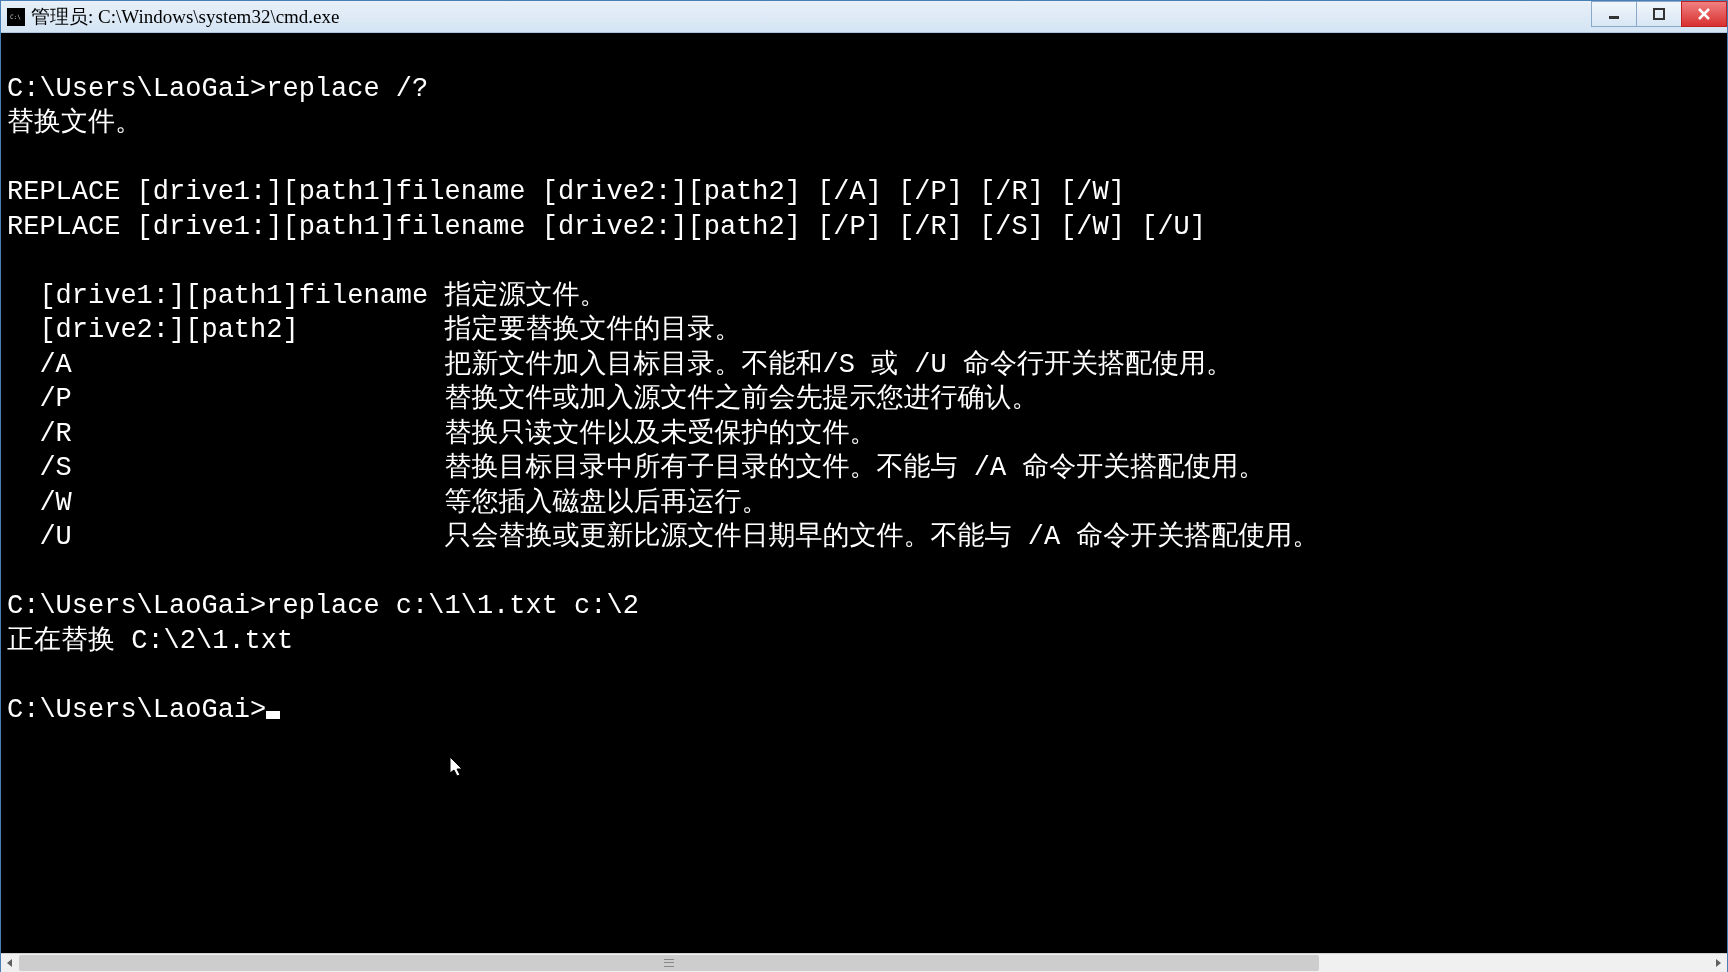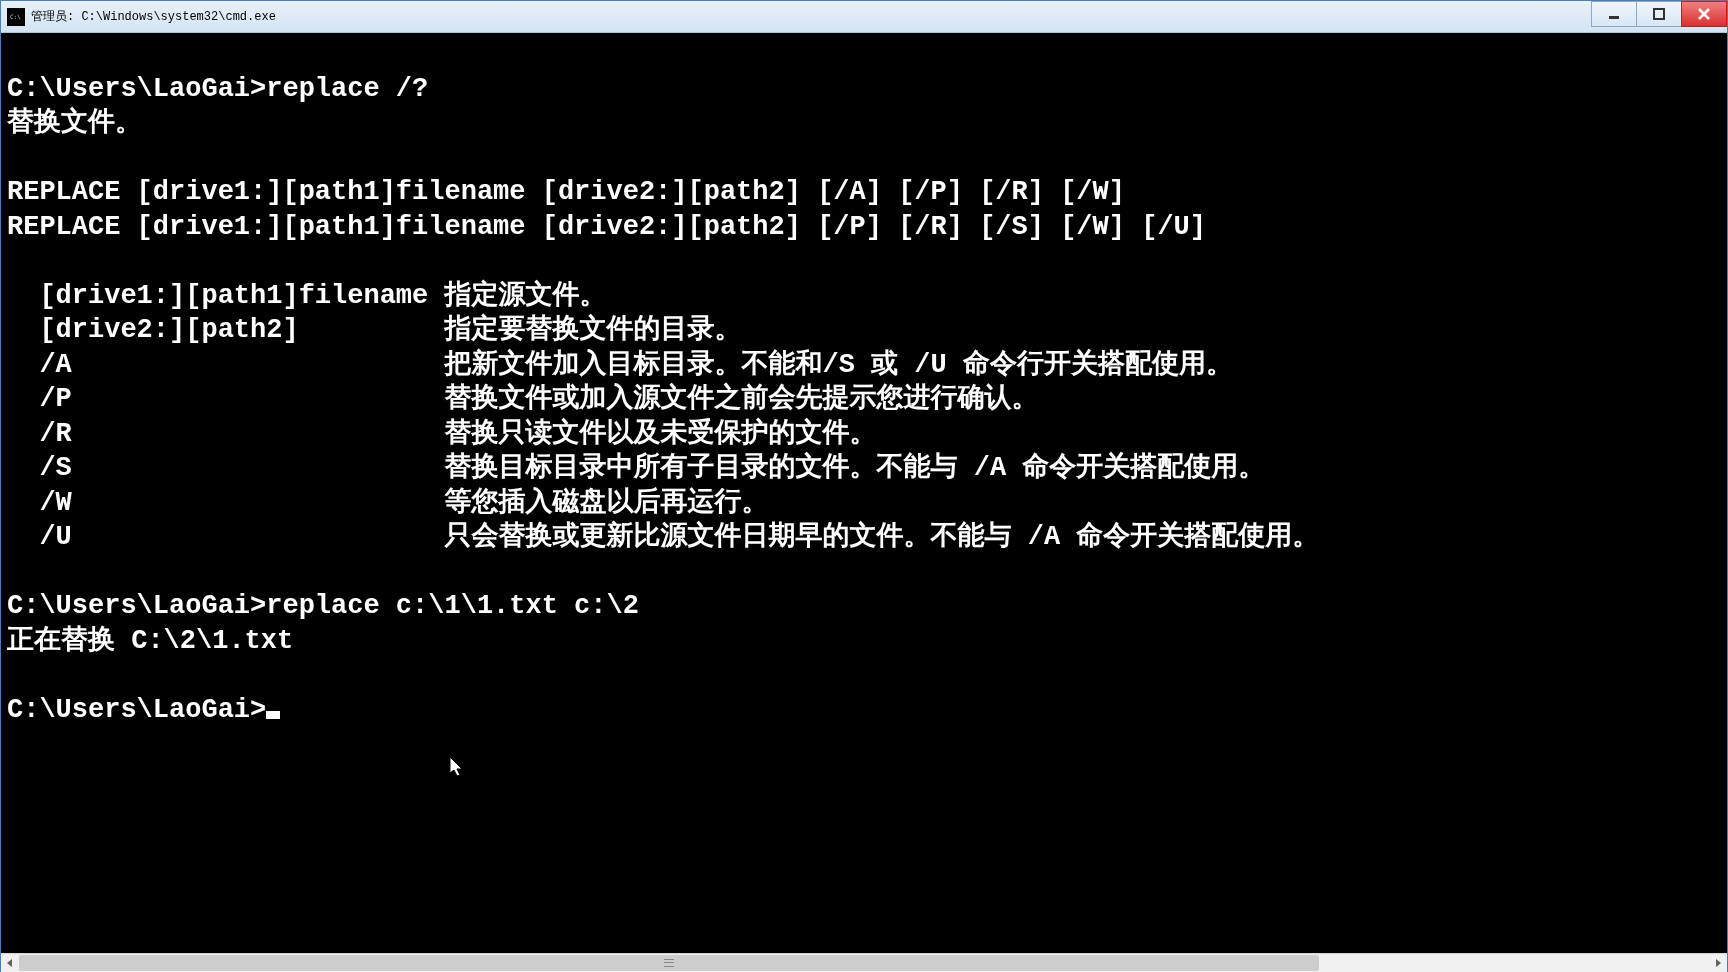--- a/index.html
+++ b/index.html
@@ -35,23 +35,23 @@
       height: 18px;
       background: #000;
       margin-right: 6px;
       display: flex;
       align-items: center;
       justify-content: center;
       font-size: 10px;
       color: #888;
     }
     .titlebar-text {
-      font-size: 12px;
+      font-size: 19px;
       color: #000;
-      font-family: Liberation Mono, monospace;
+      font-family: Liberation Serif, serif;
     }
     .window-controls {
       position: absolute;
       right: 0;
       top: 0;
       display: flex;
       height: 26px;
     }
     .win-btn {
       width: 46px;
@@ -75,21 +75,20 @@
       flex: 1;
       background: #000;
       color: #fff;
       font-family: 'NSimSun', 'SimSun', 'Courier New', monospace;
       font-size: 27px;
       line-height: 34.5px;
       padding: 4px 6px 4px 6px;
       white-space: pre;
       overflow: hidden;
       position: relative;
-      font-weight: bold;
     }
     .terminal-line {
       white-space: pre;
     }
     .cursor-block {
       display: inline-block;
       width: 14px;
       height: 8px;
       background: #fff;
       vertical-align: baseline;

